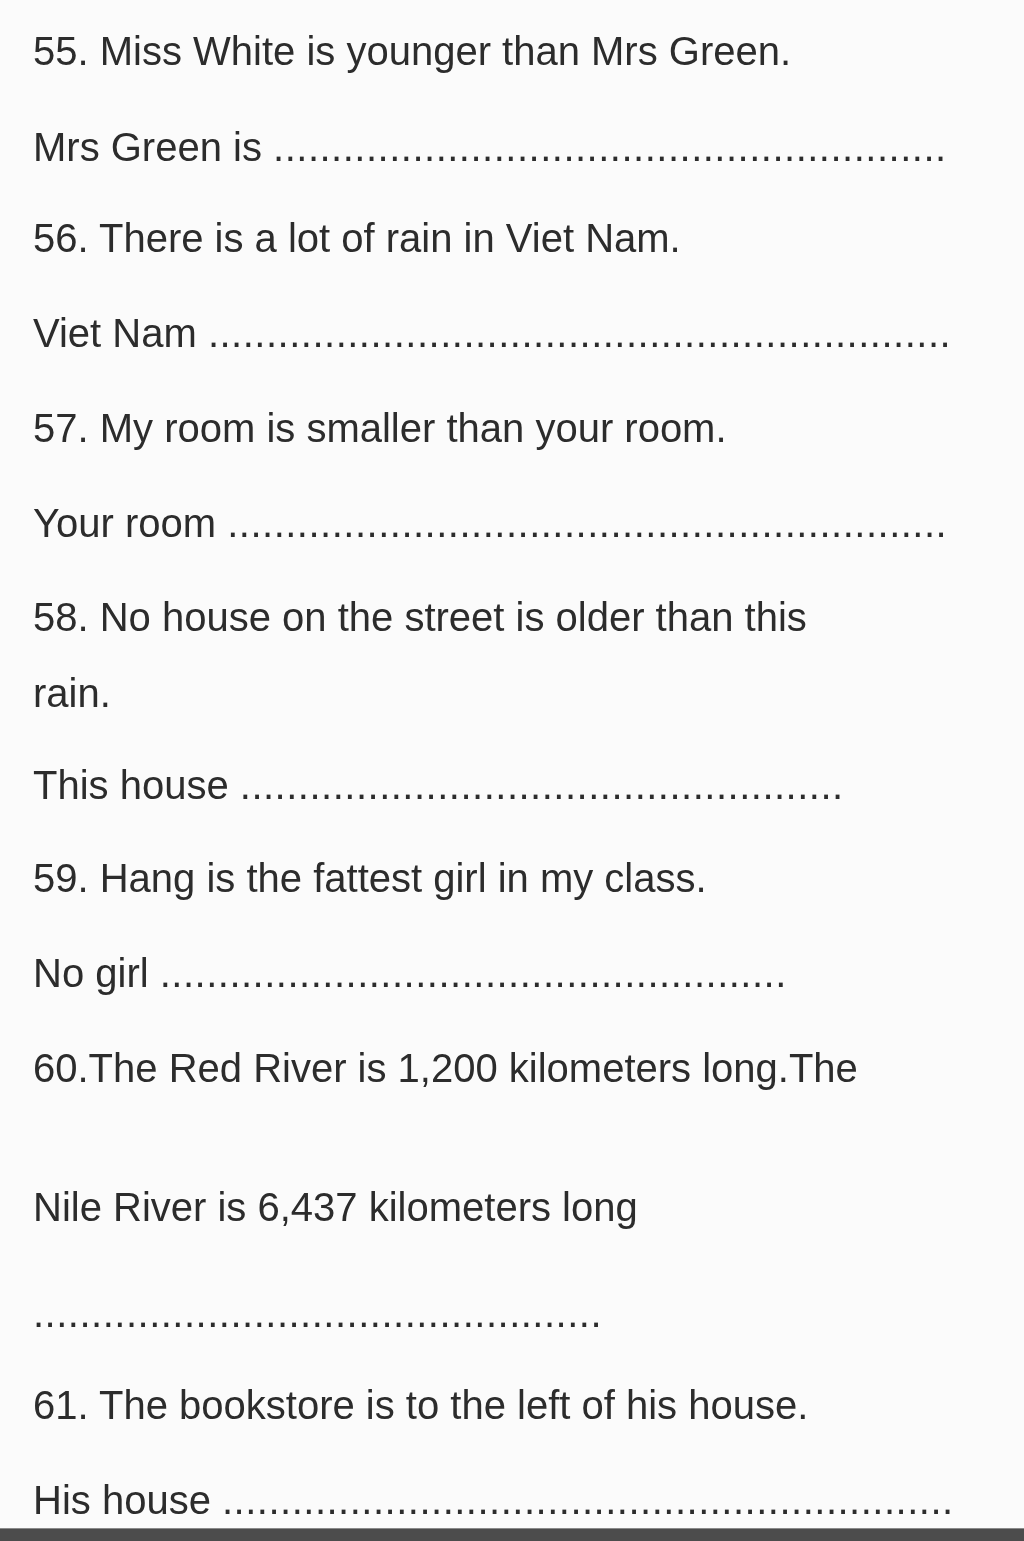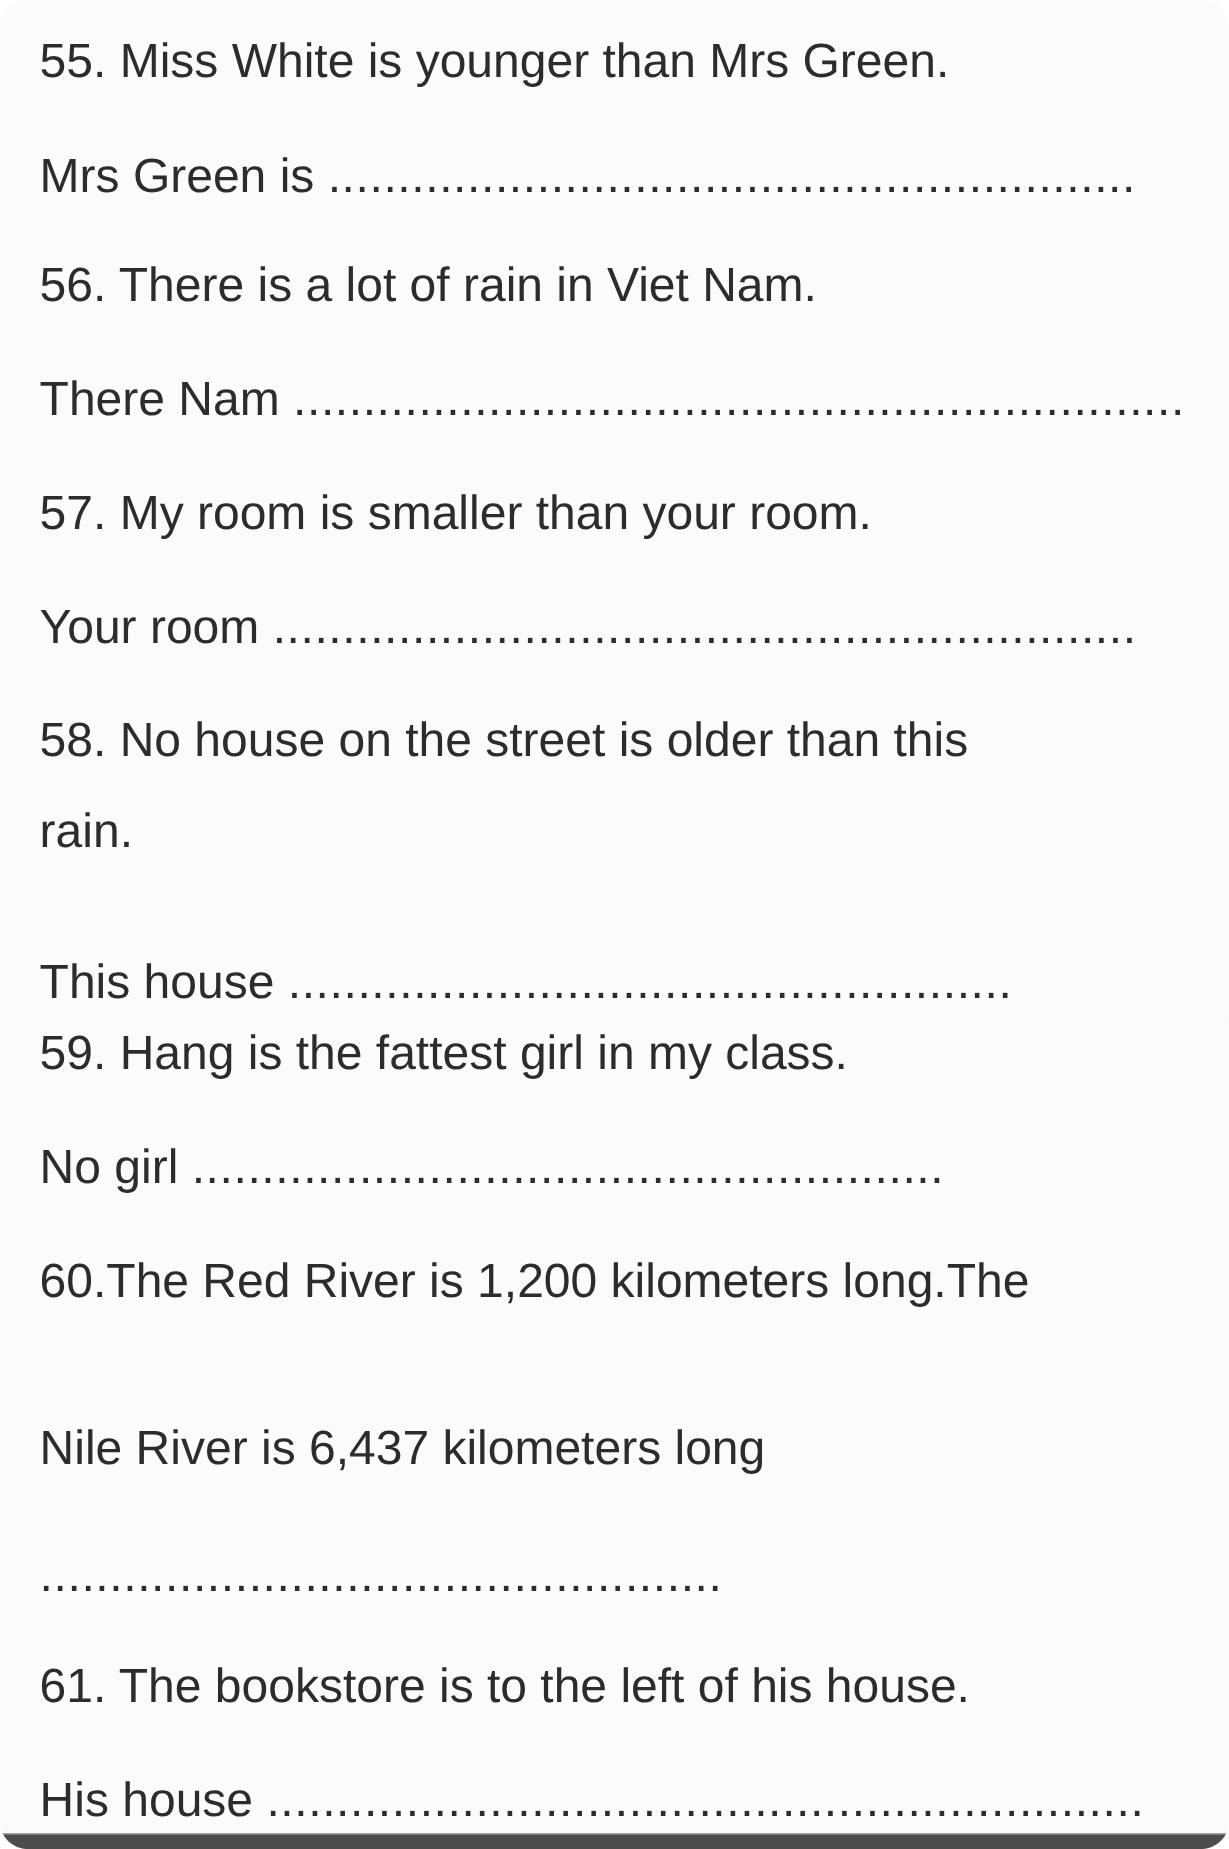--- a/index.html
+++ b/index.html
@@ -10,21 +10,20 @@
   * { margin: 0; padding: 0; box-sizing: border-box; }
   html, body { background: #ffffff; }
   .page {
     position: relative;
     width: 1024px;
     height: 1541px;
     background: var(--background);
     font-family: "Liberation Sans", sans-serif;
     color: var(--text);
     overflow: hidden;
-    border-radius: 23px;
   }
   .line {
     position: absolute;
     left: 33px;
     right: 20px;
     font-size: 40px;
     line-height: 47px;
     white-space: nowrap;
     font-weight: 400;
   }
@@ -43,28 +42,28 @@
 </style>
 </head>
 <body>
 
 <div class="page">
 
   <div class="line" style="top:28px"><span>55. Miss White is younger than Mrs Green.</span></div>
   <div class="line" style="top:124px"><span>Mrs Green is </span><span class="dots">..........................................................</span></div>
 
   <div class="line" style="top:215px"><span>56. There is a lot of rain in Viet Nam.</span></div>
-  <div class="line" style="top:310px"><span>There Nam </span><span class="dots">................................................................</span></div>
+  <div class="line" style="top:310px"><span>Viet Nam </span><span class="dots">................................................................</span></div>
 
   <div class="line" style="top:405px"><span>57. My room is smaller than your room.</span></div>
   <div class="line" style="top:500px"><span>Your room </span><span class="dots">..............................................................</span></div>
 
   <div class="line" style="top:594px"><span>58. No house on the street is older than this</span></div>
   <div class="line" style="top:670px"><span>rain.</span></div>
-  <div class="line" style="top:796px"><span>This house </span><span class="dots">....................................................</span></div>
+  <div class="line" style="top:762px"><span>This house </span><span class="dots">....................................................</span></div>
 
   <div class="line" style="top:855px"><span>59. Hang is the fattest girl in my class.</span></div>
   <div class="line" style="top:950px"><span>No girl </span><span class="dots">......................................................</span></div>
 
   <div class="line" style="top:1045px"><span>60.The Red River is 1,200 kilometers long.The</span></div>
   <div class="line" style="top:1184px"><span>Nile River is 6,437 kilometers long</span></div>
   <div class="line" style="top:1290px"><span></span><span class="dots">.................................................</span></div>
 
   <div class="line" style="top:1382px"><span>61. The bookstore is to the left of his house.</span></div>
   <div class="line" style="top:1477px"><span>His house </span><span class="dots">...............................................................</span></div>

